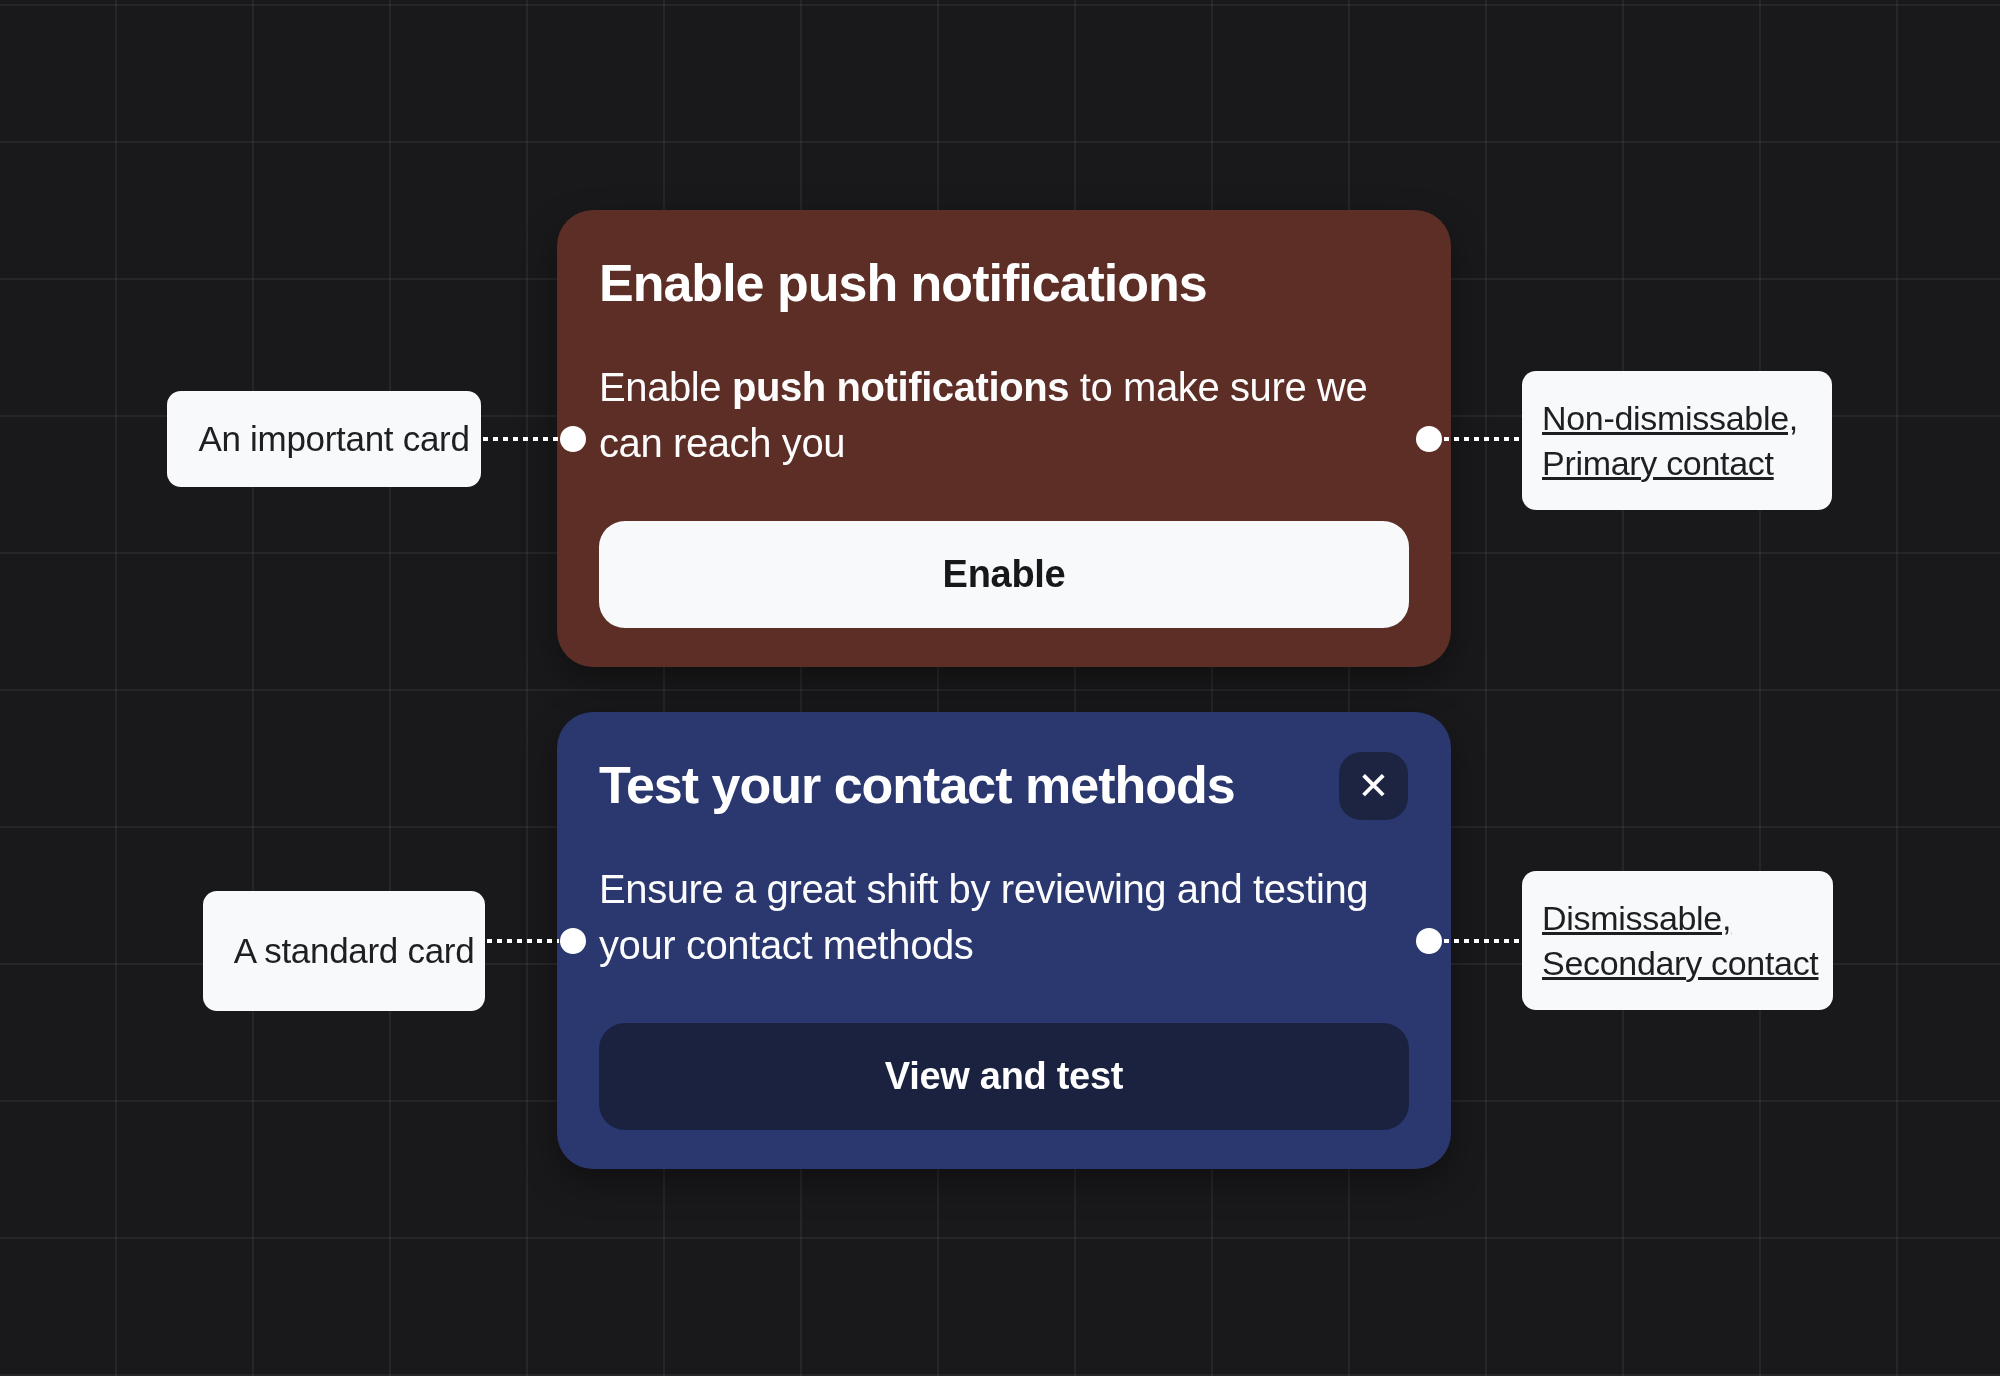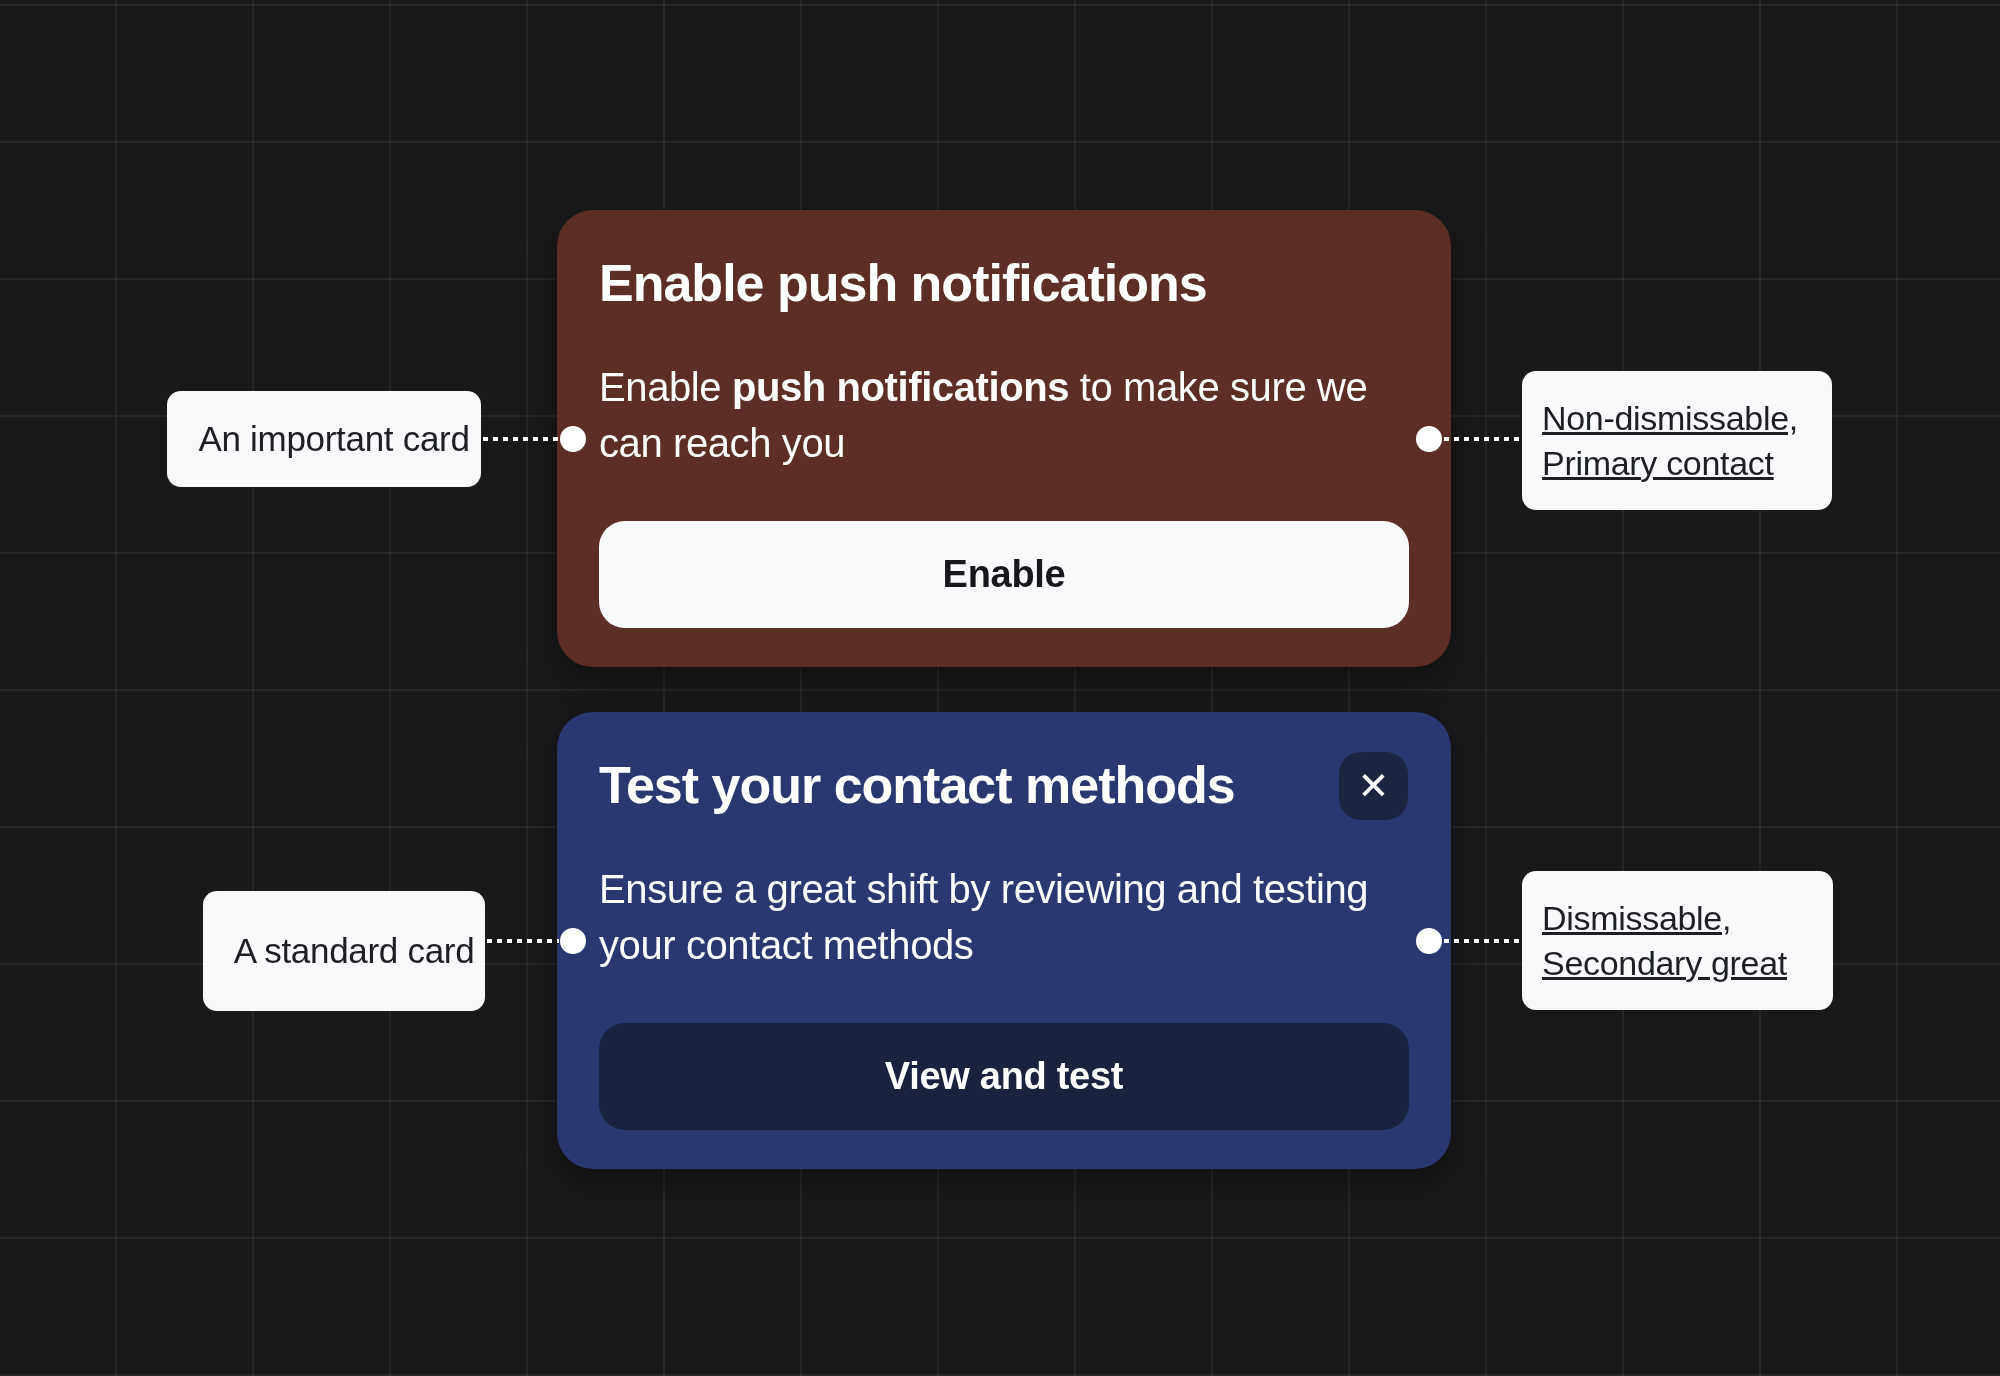--- a/index.html
+++ b/index.html
@@ -110,16 +110,16 @@
   <div class="note single" style="left:203px;top:891px;width:282px;height:120px;">
     <span class="note-line">A standard card</span>
   </div>
   <div class="dash" style="left:487px;top:939px;width:72px;"></div>
   <div class="dot" style="left:560px;top:928px;"></div>
 
   <div class="dot" style="left:1416px;top:928px;"></div>
   <div class="dash" style="left:1444px;top:939px;width:78px;"></div>
   <div class="note double" style="left:1522px;top:871px;width:311px;height:139px;justify-content:center;">
     <span class="note-line">Dismissable,</span>
-    <span class="note-line">Secondary great</span>
+    <span class="note-line">Secondary contact</span>
   </div>
 
 </div>
 
 </body></html>

